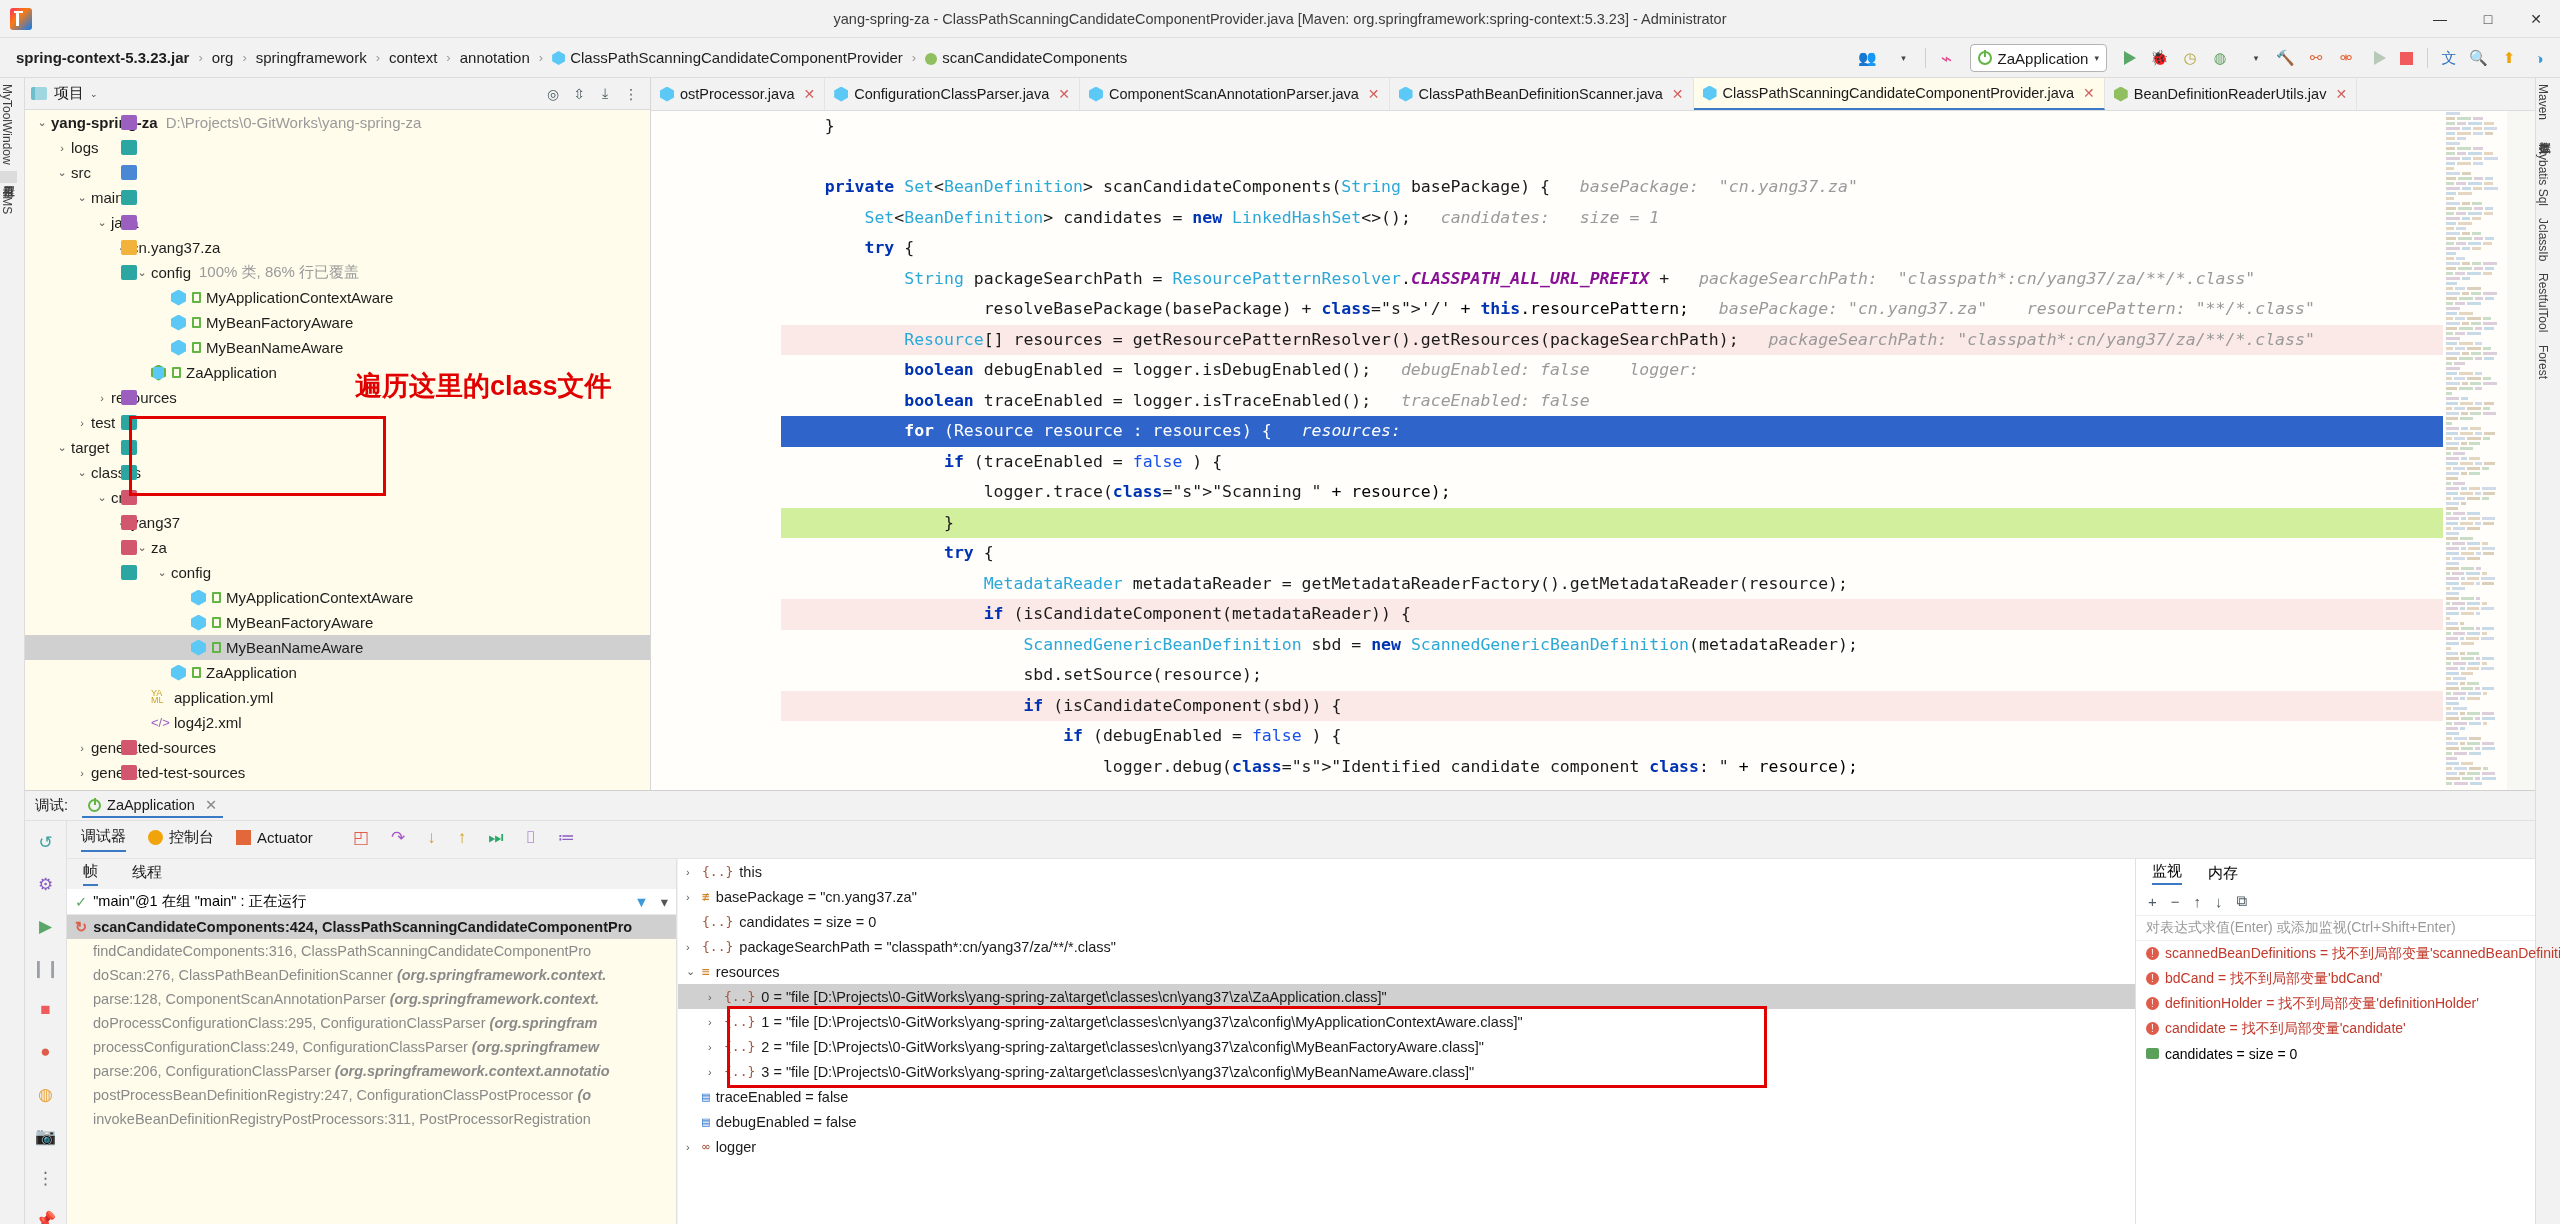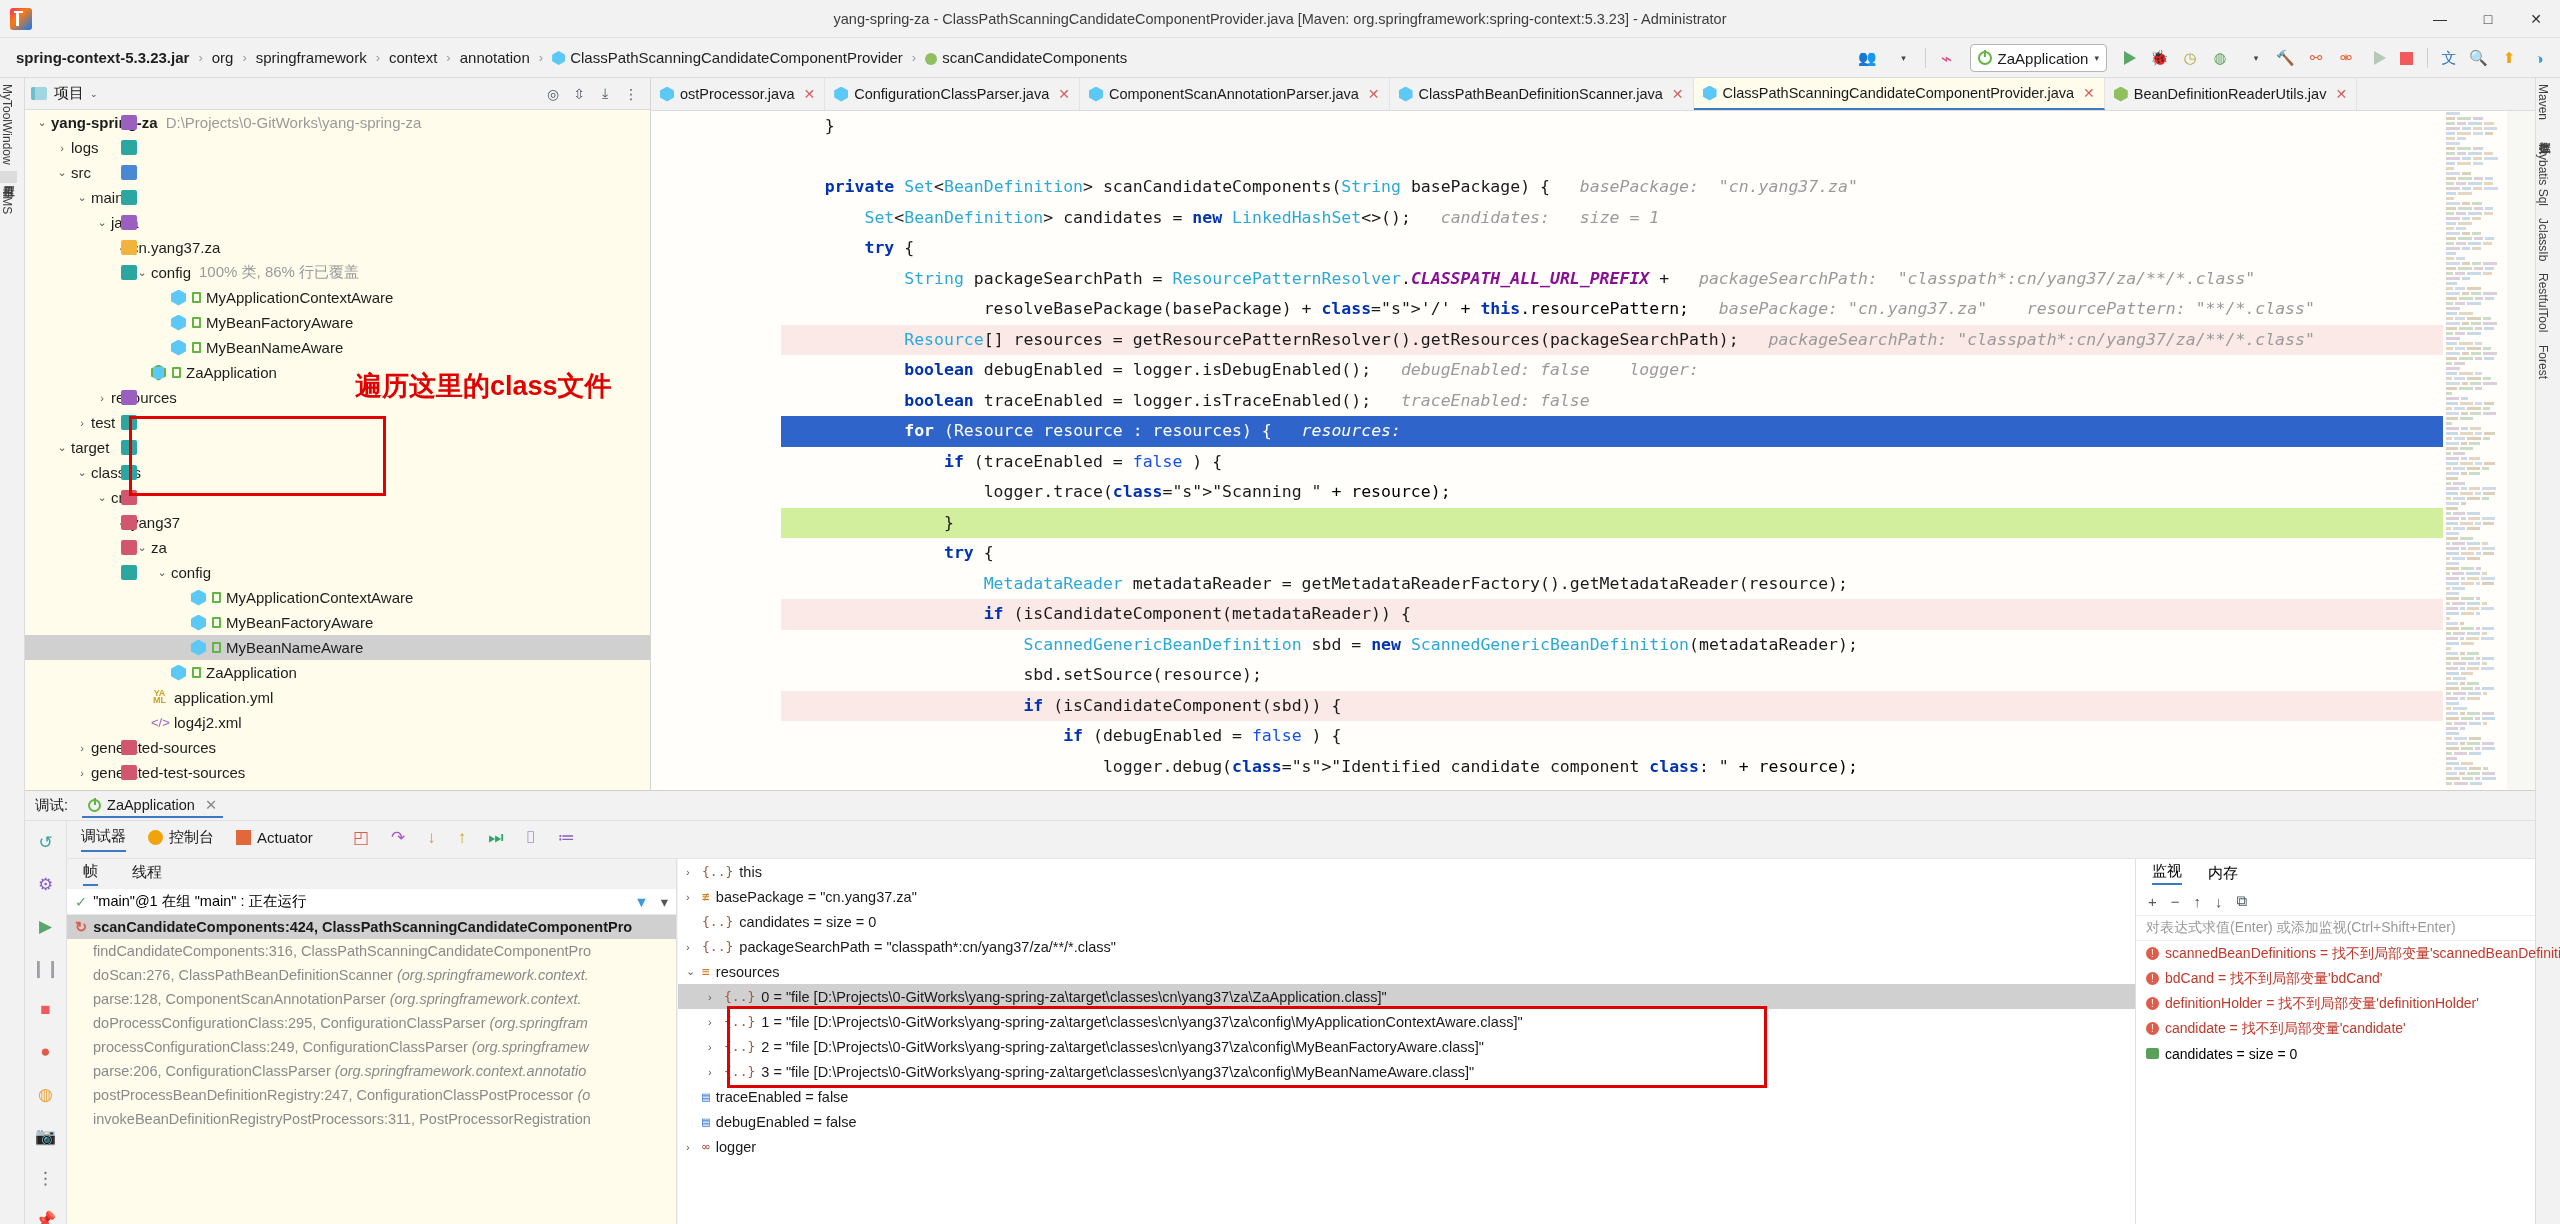--- a/index.html
+++ b/index.html
@@ -73,21 +73,21 @@
   .ic.teal{ background:#2ba6a0; }
   .ic.blue{ background:#4a88d6; }
   .ic.purple{ background:#9b5fc0; }
   .ic.orange{ background:#f2b33d; }
   .ic.pink{ background:#d3566f; }
   .ic.cls{ width:15px;height:16px;background:#5bc8f5;
     clip-path:polygon(50% 0,100% 27%,100% 73%,50% 100%,0 73%,0 27%); }
   .ic.clsrun{ width:15px;height:16px;background:#5bc8f5;
     clip-path:polygon(50% 0,100% 27%,100% 73%,50% 100%,0 73%,0 27%);
     box-shadow:0 0 0 2px #62b543 inset;}
-  .ic.yml{ background:transparent; color:#c9a227; font-size:9px; line-height:7px; font-weight:bold;text-align:center;}
+  .ic.yml{ background:transparent; color:#c9a227; font-size:9px; line-height:7px; font-weight:normal;}
   .ic.xml{ background:transparent; color:#9b5fc0; font-size:13px; }
   .lock{ width:9px;height:11px;margin-right:5px;border:2px solid #62b543;border-radius:1px;flex:none;}
   .dim{ color:#9a9a9a; margin-left:8px; }
   .ann-note{ position:absolute; color:#e00000; font-weight:bold; font-size:27px; white-space:nowrap;}
   .redbox{ position:absolute; border:3px solid #e00000; pointer-events:none; }
 
   
   .tabsbar{ position:absolute; left:651px; top:78px; right:25px; height:33px;
     background:#f2f2f2; border-bottom:1px solid #dcdcdc; display:flex; align-items:stretch;
     overflow:hidden;}
@@ -139,21 +139,21 @@
   .frames{ position:absolute; left:0; top:38px; width:610px; bottom:0; background:#fffceb;
     border-right:1px solid #e0e0e0;}
   .fr-tabs{ height:30px; display:flex; align-items:center; padding-left:16px; gap:34px; background:#f2f2f2;}
   .fr-tab{ font-size:15px; color:#1a1a1a; padding-bottom:3px;}
   .fr-tab.active{ border-bottom:2px solid #3b79c4;}
   .thread-row{ height:26px; display:flex; align-items:center; background:#fff; border-bottom:1px solid #e8e8e8;
      padding:0 8px; font-size:14.5px;}
   .fr-row{ height:24px; display:flex; align-items:center; padding-left:8px; font-size:14.5px;
      color:#8a8a8a; white-space:nowrap; overflow:hidden;}
   .fr-row.cur{ background:#d0d0d0; color:#1a1a1a; font-weight:bold;}
-  .fr-row i{ font-style:italic; }
+  .fr-row i{ font-style:italic;font-weight:bold; }
   .vars{ position:absolute; left:611px; top:38px; right:400px; bottom:0; background:#fff; overflow:hidden;}
   .v-row{ height:25px; display:flex; align-items:center; font-size:14.5px; color:#1a1a1a;
      white-space:nowrap; padding-left:8px;}
   .v-row.sel{ background:#d0d0d0; }
   .tw2{ width:16px; color:#5c5c5c; font-size:11px;}
   .vic{ margin-right:6px; color:#a2553b; font-size:13px; font-family:"DejaVu Sans Mono",monospace;}
   .vic.blue{ color:#4a88d6; }
   .vic.org{ color:#d08228; }
   .watch{ position:absolute; right:0; top:38px; width:400px; bottom:0; background:#fff; border-left:1px solid #e0e0e0;}
   .w-tabs{ height:28px; display:flex; align-items:center; gap:26px; padding-left:16px; font-size:15px;}

